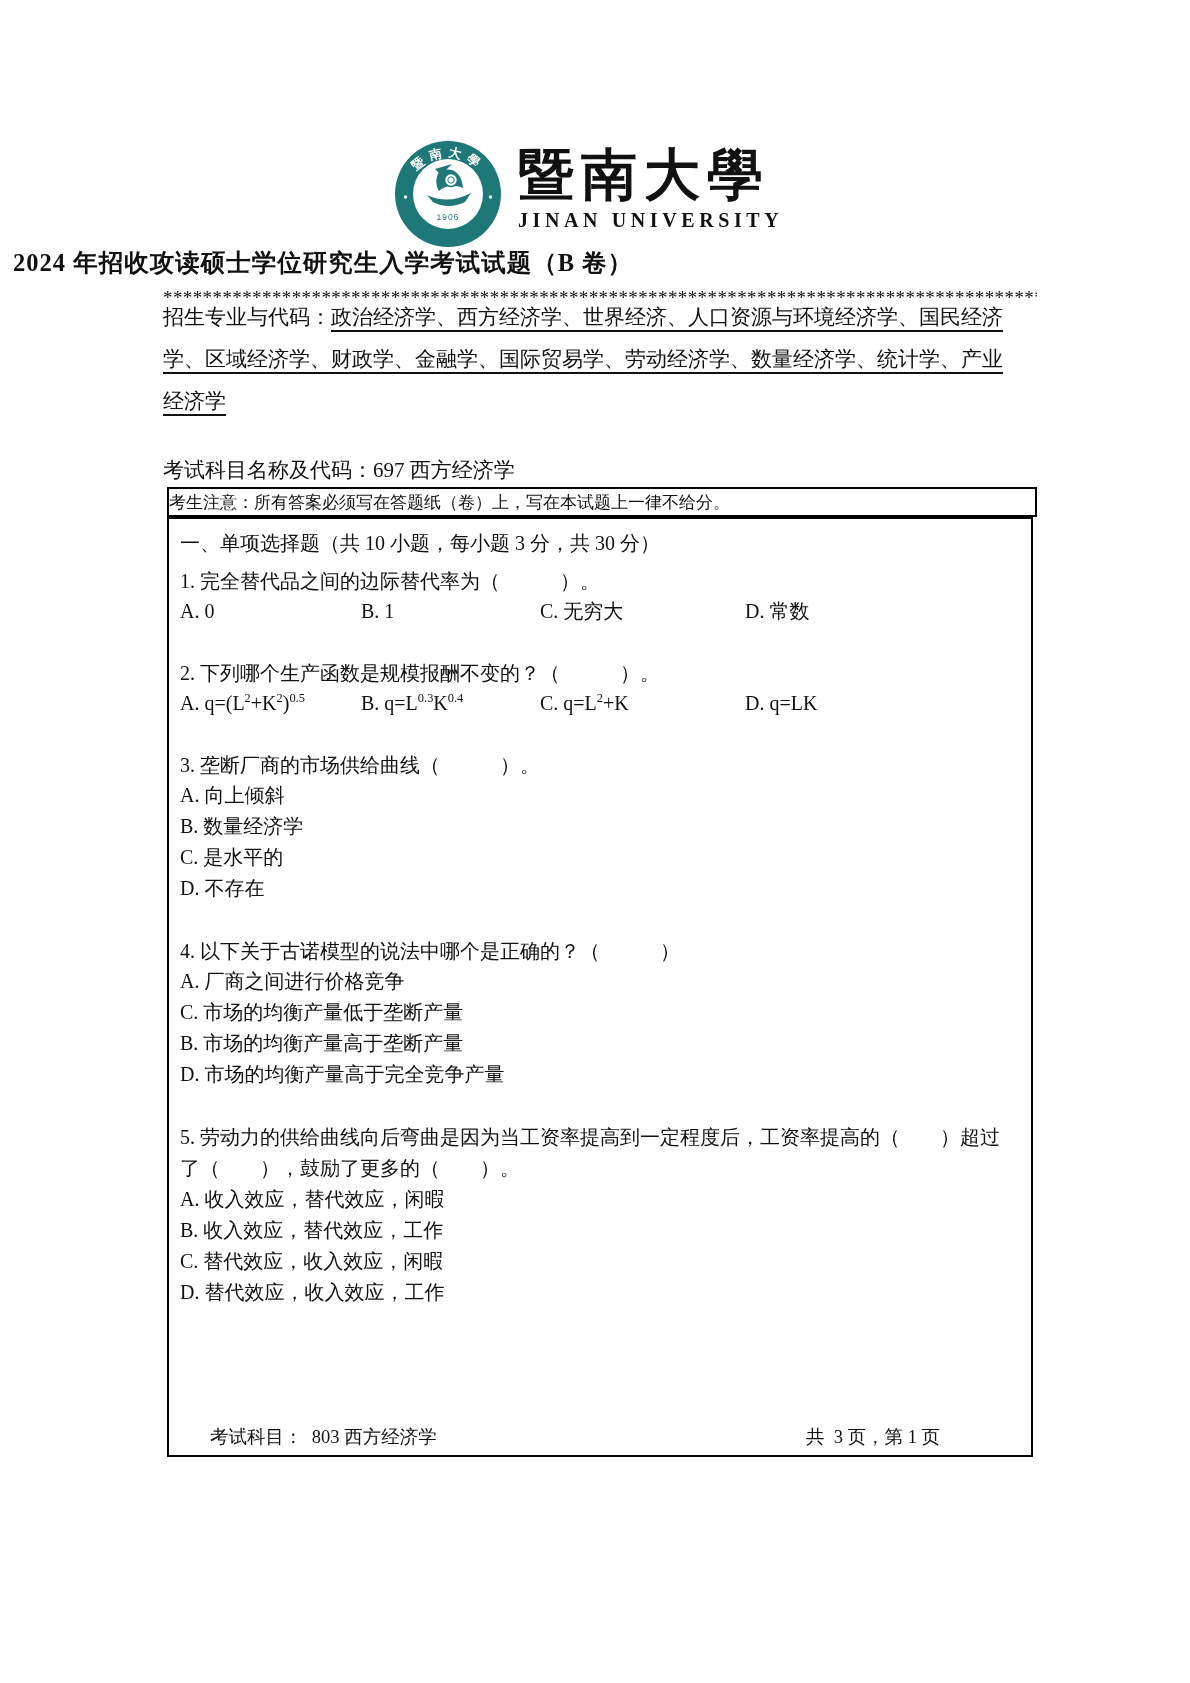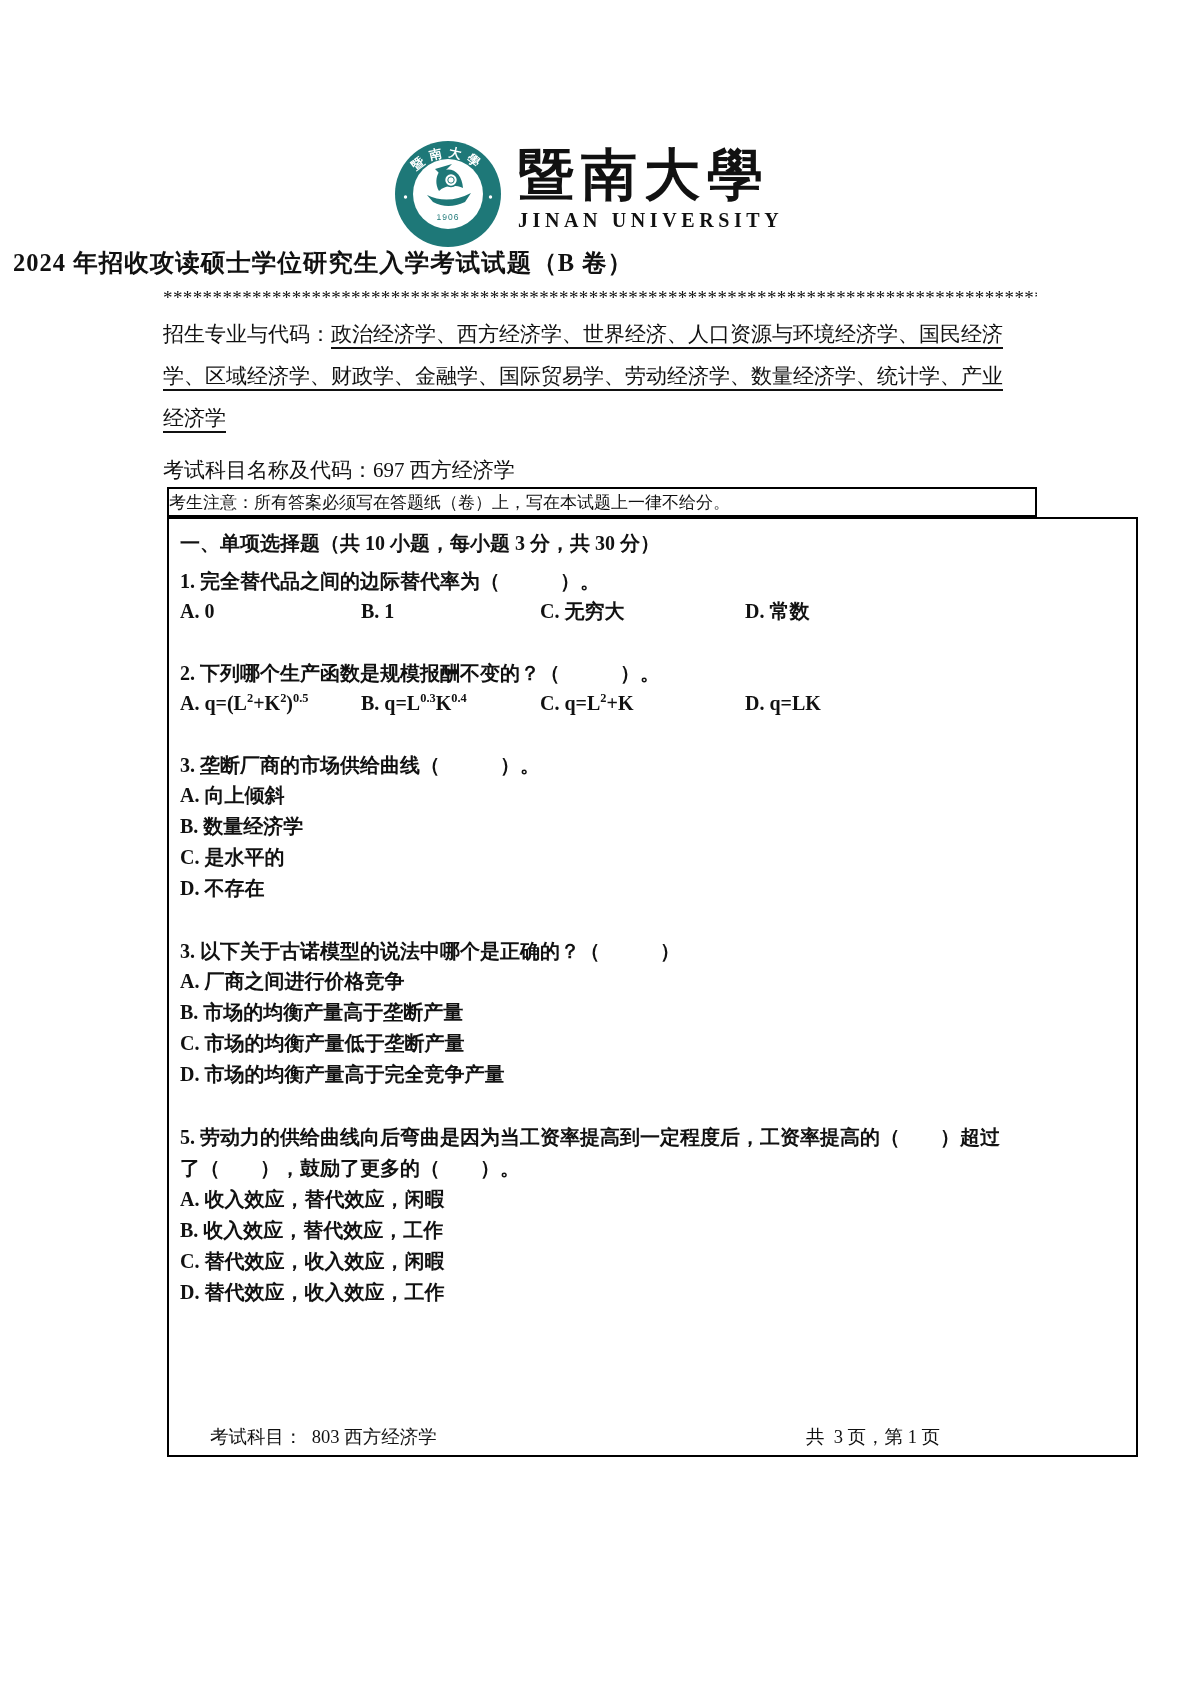--- a/index.html
+++ b/index.html
@@ -15,31 +15,31 @@
   }
   
   .logo-row { position:absolute; left:394px; top:140px; display:flex; gap:16px; align-items:flex-start; }
   .seal { width:108px; height:108px; display:block; }
   .wordmark { padding-top:6px; }
   .wm-cn { font-size:56px; font-weight:700; letter-spacing:7px; line-height:1.05; white-space:nowrap; }
   .wm-en { font-size:20px; font-weight:700; letter-spacing:4.6px; margin-top:4px; white-space:nowrap; }
   .title { position:absolute; top:246px; left:13px; width:100%; text-align:left; font-size:24.5px; font-weight:700; letter-spacing:1px; }
   .stars { position:absolute; top:287px; left:163px; width:874px; height:24px; overflow:hidden; white-space:nowrap; font-size:19px; letter-spacing:0.4px; }
   
-  .admission { position:absolute; top:313px; left:163px; width:880px; font-size:21px; line-height:42px; }
+  .admission { position:absolute; top:296px; left:163px; width:880px; font-size:21px; line-height:42px; }
   .adm-line { white-space:nowrap; }
   .underlined { text-decoration:underline; text-underline-offset:6px; text-decoration-thickness:1.5px; }
   
   .subject { position:absolute; top:456px; left:163px; font-size:21px; }
   
   .notice-box { position:absolute; top:487px; left:167px; width:870px; height:30px; border:2px solid #000;
     display:flex; align-items:center; padding-left:0; font-size:17px; }
   
-  .main-box { position:absolute; top:517px; left:167px; width:971px; height:940px; border:2px solid #000;
-    padding:9px 12px 0 11px; font-size:20px;font-weight:bold; }
+  .main-box { position:absolute; top:517px; left:167px; width:866px; height:940px; border:2px solid #000;
+    padding:9px 12px 0 11px; font-size:20px; }
   .section-title { line-height:30px; white-space:nowrap; }
   .question { margin-top:32px; }
   .stem { line-height:30px; white-space:nowrap; }
   .opts-inline { display:grid; grid-template-columns:181px 179px 205px 1fr; line-height:30px; }
   .opts-stacked > div { line-height:31px; white-space:nowrap; }
   sup { font-size:0.62em; line-height:0; }
   
   .footer { position:absolute; top:1424px; left:0; width:100%; display:flex; justify-content:space-between;
     padding:0 250px 0 210px; font-size:18.5px; white-space:pre; }
 </style>
@@ -124,25 +124,25 @@
       <div class="stem">3. 垄断厂商的市场供给曲线（　　　）。</div>
       <div class="opts-stacked">
         <div>A. 向上倾斜</div>
         <div>B. 数量经济学</div>
         <div>C. 是水平的</div>
         <div>D. 不存在</div>
       </div>
     </div>
 
     <div class="question">
-      <div class="stem">3. 以下关于古诺模型的说法中哪个是正确的？（　　　）</div>
+      <div class="stem">4. 以下关于古诺模型的说法中哪个是正确的？（　　　）</div>
       <div class="opts-stacked">
         <div>A. 厂商之间进行价格竞争</div>
+        <div>C. 市场的均衡产量低于垄断产量</div>
         <div>B. 市场的均衡产量高于垄断产量</div>
-        <div>C. 市场的均衡产量低于垄断产量</div>
         <div>D. 市场的均衡产量高于完全竞争产量</div>
       </div>
     </div>
 
     <div class="question">
       <div class="stem" style="line-height:31px;">5. 劳动力的供给曲线向后弯曲是因为当工资率提高到一定程度后，工资率提高的（　　）超过</div>
       <div class="stem" style="line-height:31px;">了（　　），鼓励了更多的（　　）。</div>
       <div class="opts-stacked">
         <div>A. 收入效应，替代效应，闲暇</div>
         <div>B. 收入效应，替代效应，工作</div>

